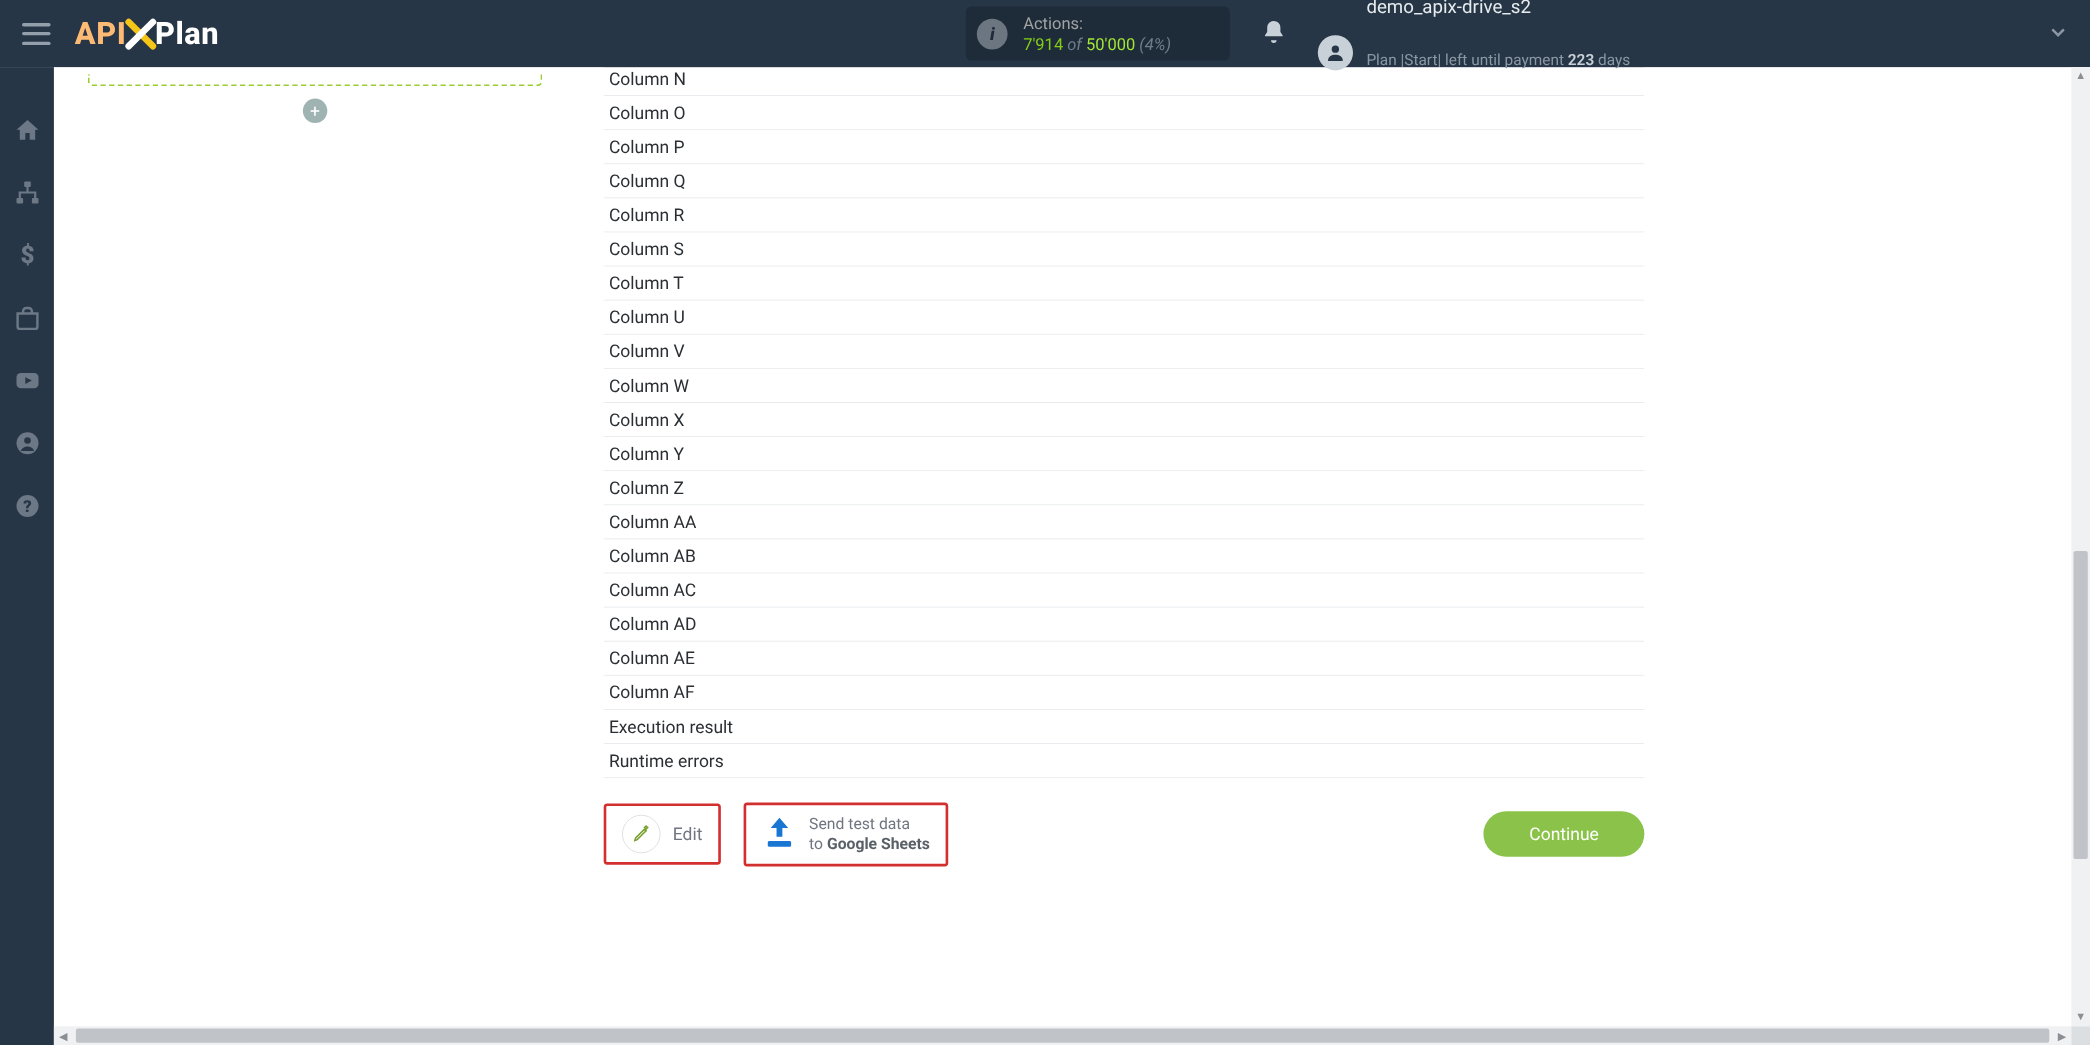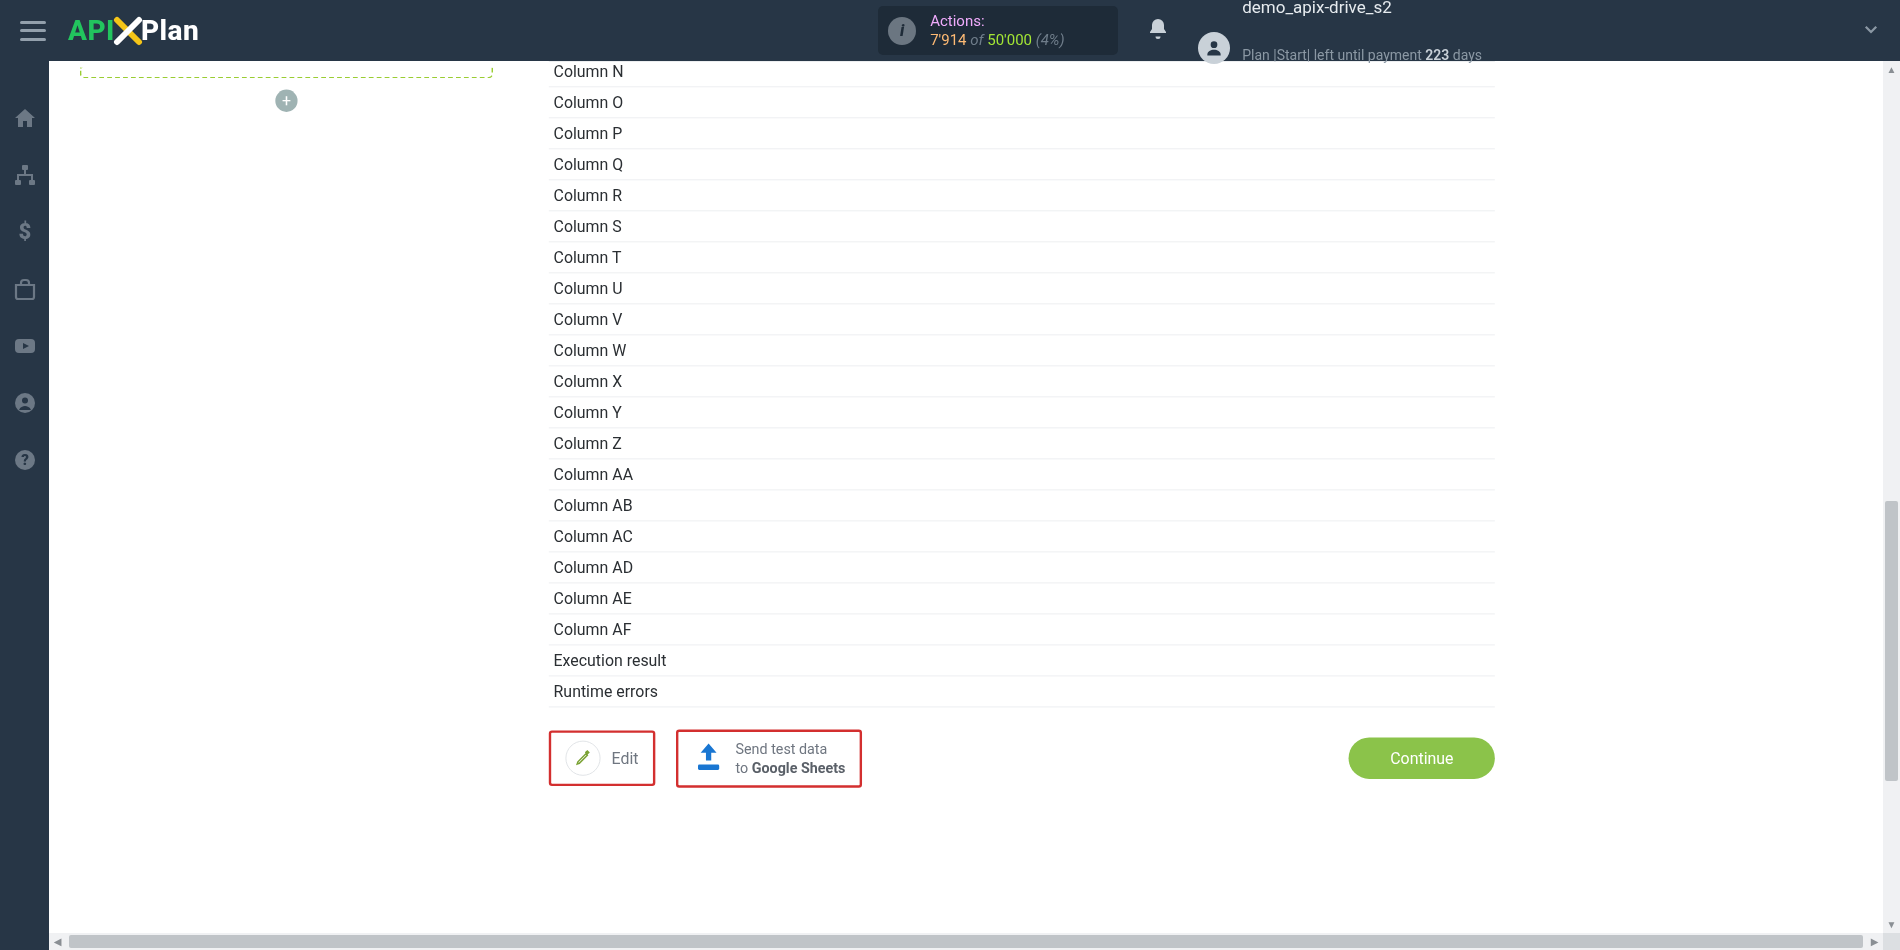--- a/index.html
+++ b/index.html
@@ -3,29 +3,29 @@
 <meta charset="utf-8">
 <style>
 * { margin: 0; padding: 0; box-sizing: border-box; font-family: -apple-system, BlinkMacSystemFont, "Segoe UI", Roboto, Arial, sans-serif; }
 body { background: #f0f1f3; overflow: hidden; width: 1900px; height: 950px; position: relative; }
 
 
 .header { height: 61px; background: #273646; display: flex; align-items: center; padding: 0 20px; position: relative; z-index: 10; }
 .hamburger { width: 26px; height: 20px; display: flex; flex-direction: column; justify-content: space-between; cursor: pointer; margin-right: 22px; }
 .hamburger span { height: 3px; background: #93a0ac; border-radius: 2px; }
 .logo { display: flex; align-items: center; font-weight: 800; font-size: 28px; letter-spacing: 0.5px; color: #fff; }
-.logo .ap { color: #22c55e; }
+.logo .ap { color: #fdba74; }
 .logo .ix { position: relative; display: inline-flex; align-items: center; }
 .logo svg { width: 30px; height: 30px; margin: 0 -2px; }
 .header-spacer { flex: 1; }
 .actions-box { background: #1e2b38; border-radius: 5px; padding: 6px 16px 6px 10px; display: flex; align-items: center; gap: 14px; min-width: 240px; }
 .actions-box .info-icon { width: 28px; height: 28px; border-radius: 50%; background: #6b7681; display: flex; align-items: center; justify-content: center; color: #1e2b38; font-weight: 900; font-size: 16px; font-style: italic; }
 .actions-text { font-size: 15px; line-height: 1.25; }
-.actions-text .lbl { color: #f0abfc; }
-.actions-text .used { color: #fdba74; }
+.actions-text .lbl { color: #a3a3a3; }
+.actions-text .used { color: #84cc16; }
 .actions-text .of { color: #6f7d8a; font-style: italic; }
 .actions-text .limit { color: #a3e635; }
 .actions-text .pct { color: #6f7d8a; font-style: italic; }
 .bell { margin: 0 28px; color: #c9d1d8; }
 .bell svg { width: 24px; height: 24px; }
 .user-block { display: flex; align-items: flex-end; gap: 12px; }
 .user-avatar { width: 32px; height: 32px; border-radius: 50%; background: #c9d1d8; display: flex; align-items: center; justify-content: center; }
 .user-avatar svg { width: 20px; height: 20px; fill: #273646; }
 .user-text { line-height: 1.25; }
 .user-name { color: #e6ebef; font-size: 17px; }

